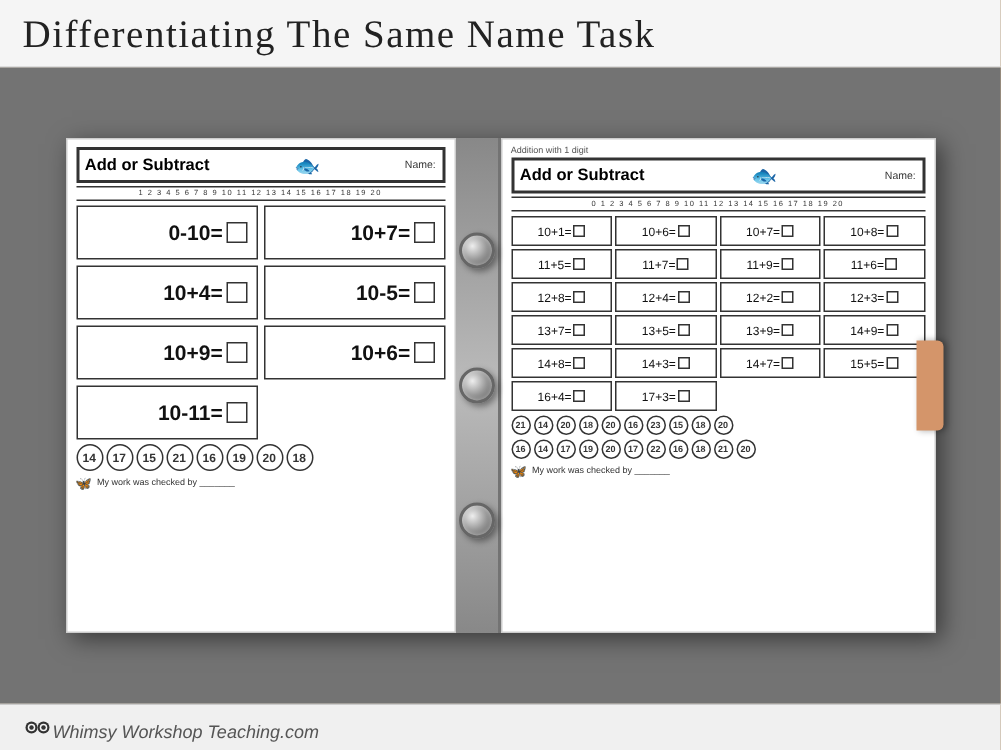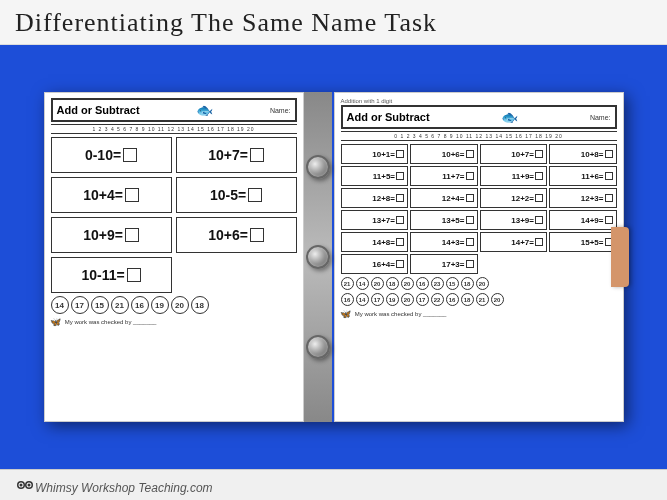--- a/index.html
+++ b/index.html
@@ -37,21 +37,21 @@
     }
 
     .binder-area {
       flex: 1;
       width: 100%;
       display: flex;
       align-items: center;
       justify-content: center;
       padding: 10px 8px;
       position: relative;
-      background: #1d4ed8;
+      background: #737373;
     }
 
     .binder-book {
       display: flex;
       width: 580px;
       height: 330px;
       position: relative;
       box-shadow: 4px 4px 15px rgba(0,0,0,0.5);
     }
 
@@ -148,21 +148,21 @@
     }
 
     .math-problem {
       border: 1.5px solid #333;
       padding: 4px 6px;
       font-size: 14px;
       font-weight: bold;
       font-family: Arial, sans-serif;
       display: flex;
       align-items: center;
-      justify-content: center;
+      justify-content: flex-end;
       min-height: 36px;
       color: #111;
     }
 
     .answer-box {
       display: inline-block;
       width: 14px;
       height: 14px;
       border: 1.5px solid #333;
       margin-left: 2px;
@@ -174,25 +174,25 @@
       display: grid;
       grid-template-columns: 1fr 1fr 1fr 1fr;
       gap: 2px;
       margin-top: 2px;
     }
 
     .math-problem-sm {
       border: 1px solid #333;
       padding: 2px 3px;
       font-size: 8px;
-      font-weight: bold;
+      font-weight: normal;
       font-family: Arial, sans-serif;
       display: flex;
       align-items: center;
-      justify-content: flex-end;
+      justify-content: center;
       min-height: 20px;
       color: #111;
     }
 
     .answer-box-sm {
       display: inline-block;
       width: 8px;
       height: 8px;
       border: 1px solid #333;
       margin-left: 1px;

